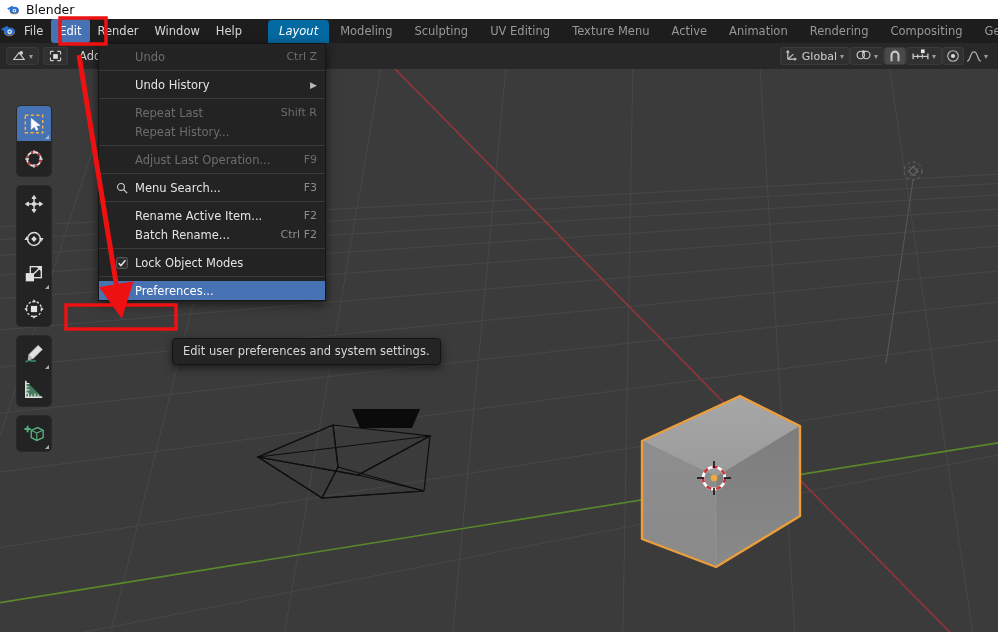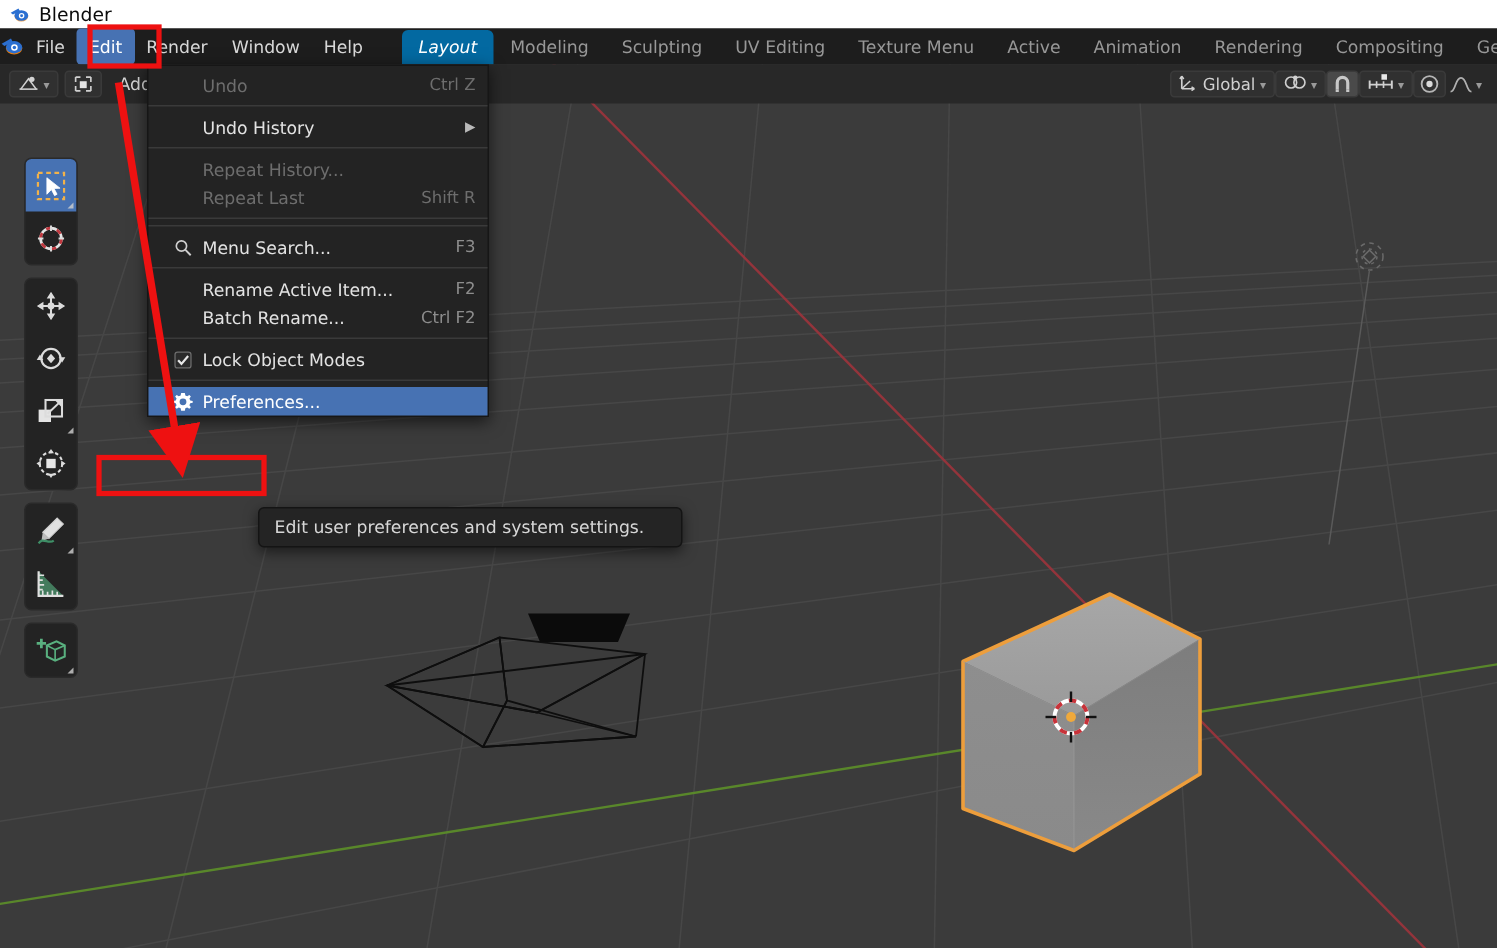--- a/index.html
+++ b/index.html
@@ -104,21 +104,21 @@
   .mi.sel .mlabel{ color:#ffffff; }
   .msep{ height:1px; background:#3a3a3a; margin:4px 0; }
   .mi .mico{ position:absolute; left:16px; top:50%; transform:translateY(-50%);
              width:14px;height:14px; display:flex;align-items:center;justify-content:center;}
   .arrow-r{ margin-left:auto; color:#b9b9b9; font-size:9px; }
 
   
   #tooltip{
     position:absolute; left:172px; top:338px; z-index:25;
     background:#242424; border:1px solid #141414; border-radius:4px;
-    padding:5px 24px 6px 10px; color:#d7d7d7; font-size:11.5px;
+    padding:5px 10px 6px 10px; color:#d7d7d7; font-size:11.5px;
     box-shadow:0 3px 9px rgba(0,0,0,.55);
   }
 
   
   #annot{ position:absolute; left:0; top:0; width:998px; height:632px; z-index:30;
           pointer-events:none; }
 </style>
 </head>
 <body>
 
@@ -445,30 +445,34 @@
   <div class="msep"></div>
 
   <div class="mi">
     <span class="mlabel">Undo History</span>
     <span class="arrow-r">▶</span>
   </div>
 
   <div class="msep"></div>
 
   <div class="mi disabled">
+    <span class="mlabel">Repeat Last</span>
+    <span class="mkey">Shift R</span>
+  </div>
+  <div class="mi disabled">
     <span class="mlabel">Repeat History...</span>
     <span class="mkey"></span>
   </div>
+
+  <div class="msep"></div>
+
   <div class="mi disabled">
-    <span class="mlabel">Repeat Last</span>
-    <span class="mkey">Shift R</span>
-  </div>
-
-  <div class="msep"></div>
-
+    <span class="mlabel">Adjust Last Operation...</span>
+    <span class="mkey">F9</span>
+  </div>
 
   <div class="msep"></div>
 
   <div class="mi">
     <span class="mico">
       <svg width="12" height="12" viewBox="0 0 14 14">
         <circle cx="5.8" cy="5.8" r="4" fill="none" stroke="#cfcfcf" stroke-width="1.3"></circle>
         <line x1="8.9" y1="8.9" x2="13" y2="13" stroke="#cfcfcf" stroke-width="1.5"></line>
       </svg>
     </span>

